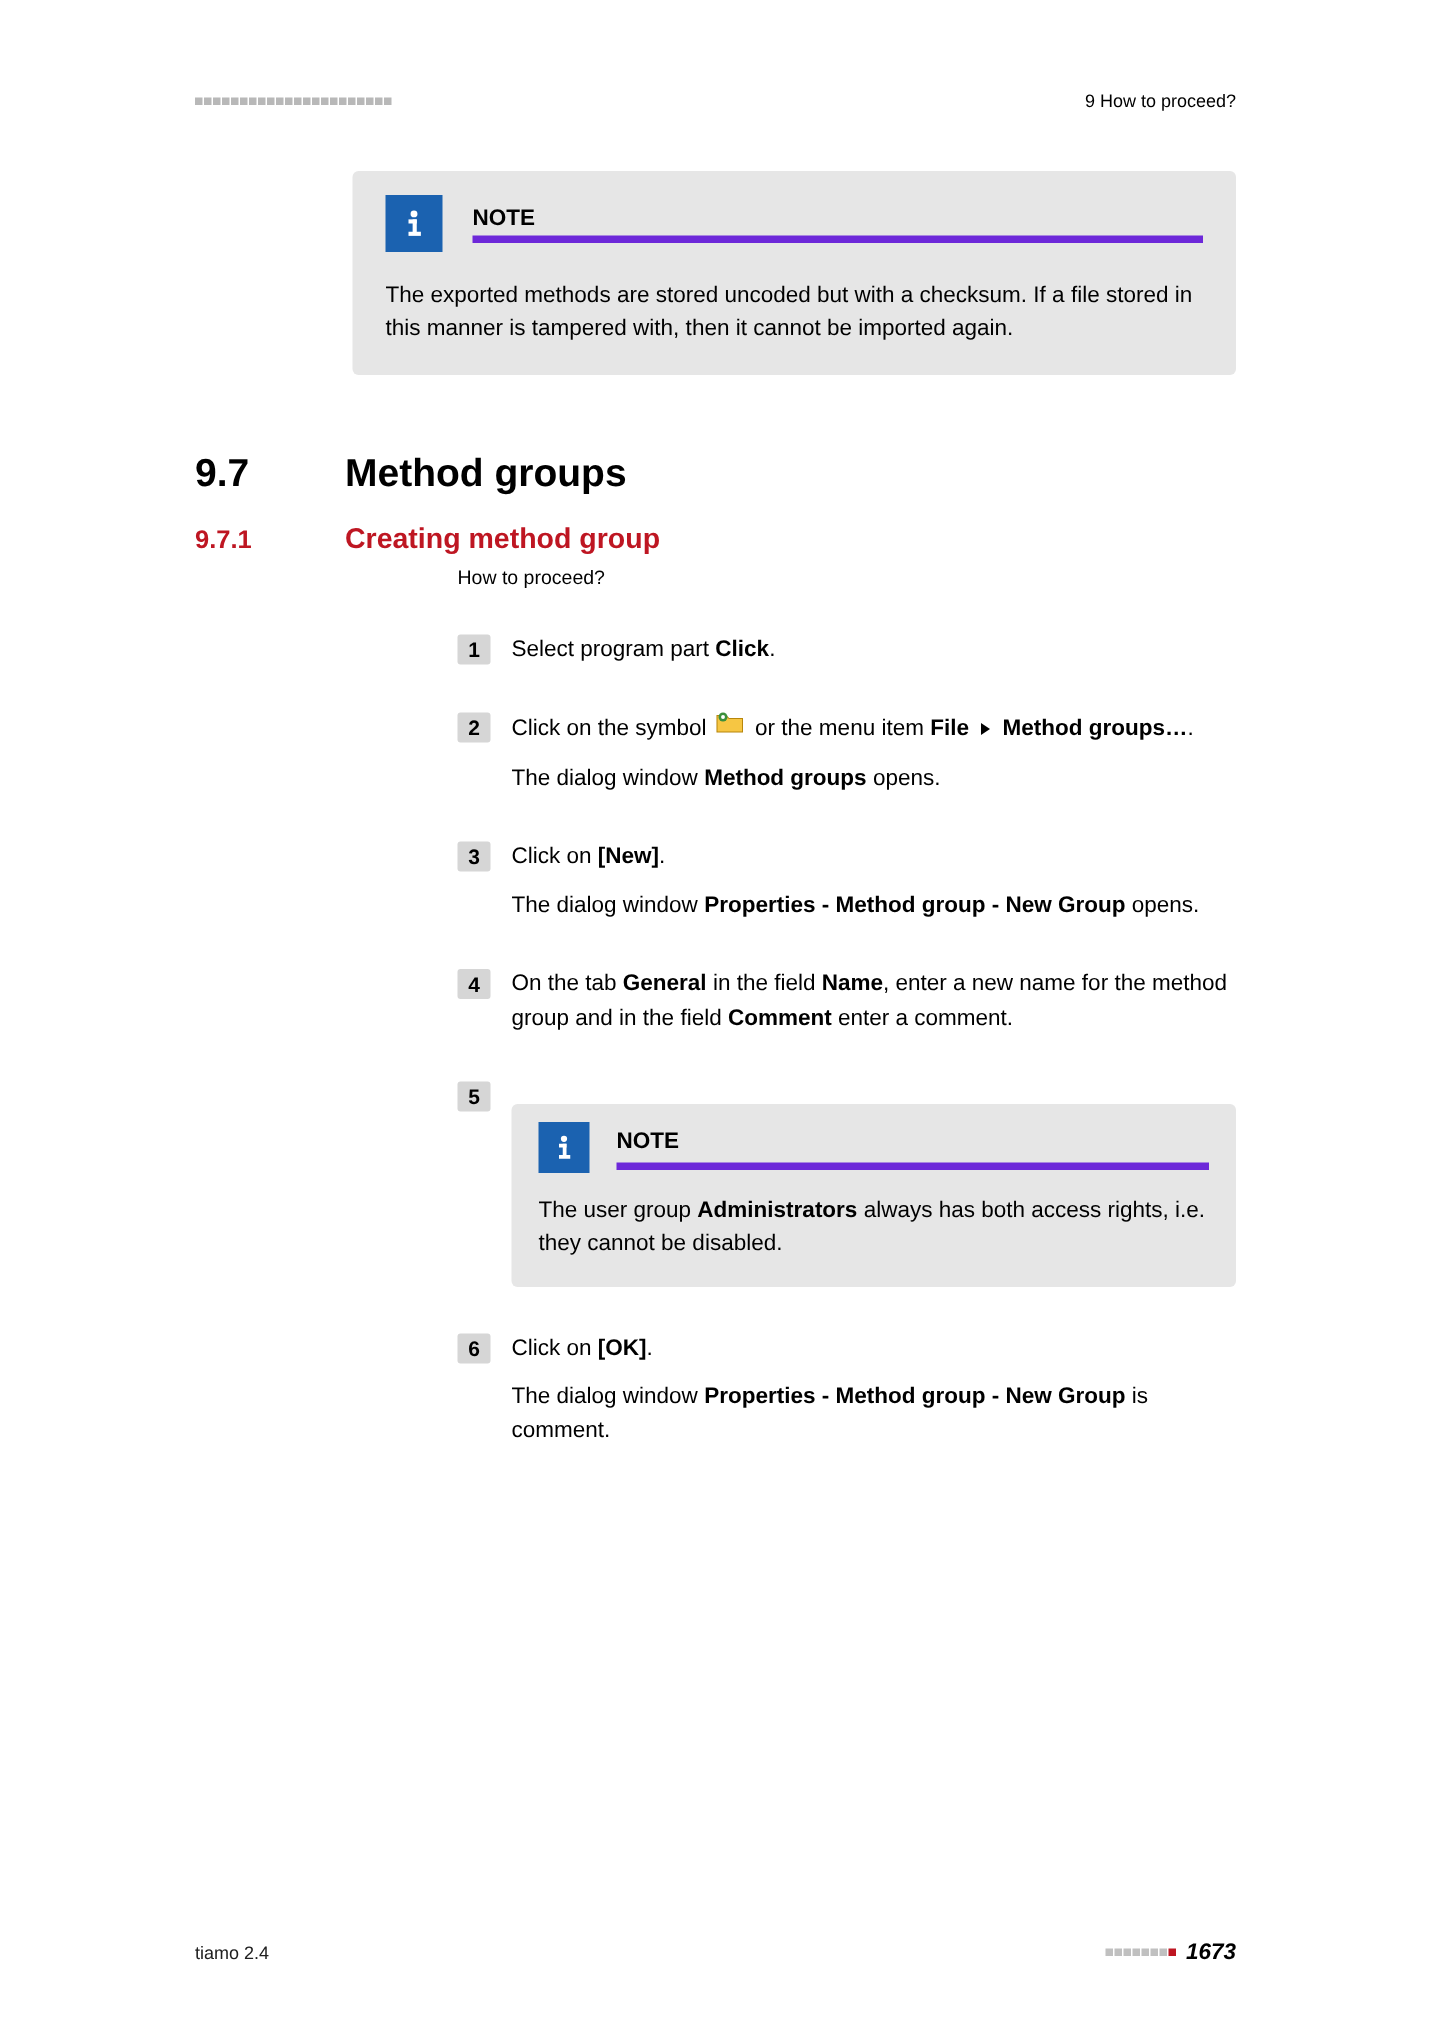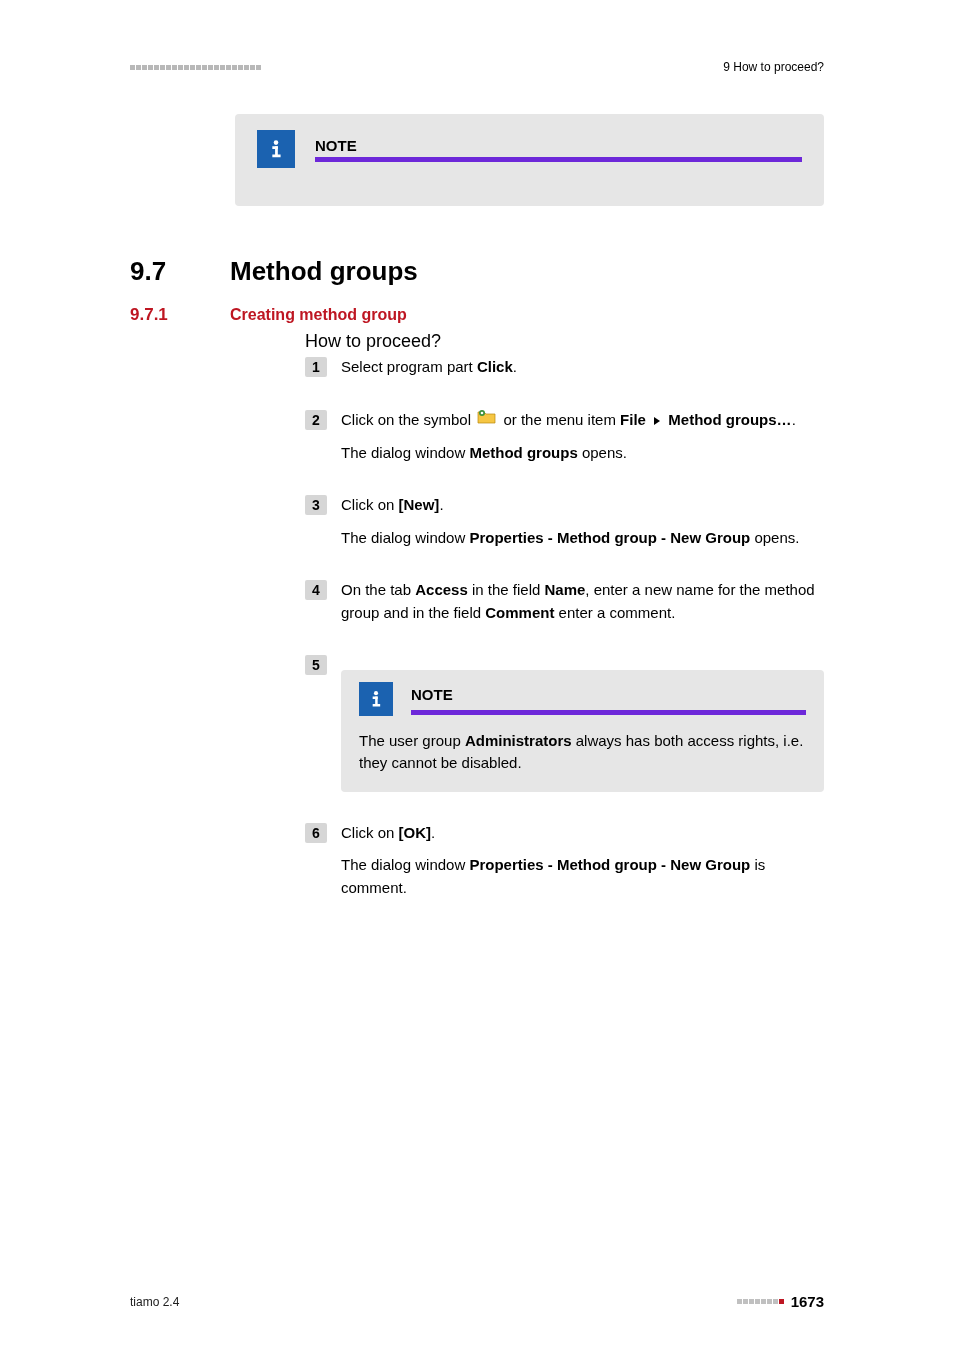--- a/index.html
+++ b/index.html
@@ -97,28 +97,28 @@
     gap: 30px;
     margin-bottom: 6px;
   }
   .subsection-num {
     font-size: 17px;
     font-weight: 700;
     color: #be1622;
     width: 70px;
   }
   .subsection-title {
-    font-size: 16px;
+    font-size: 19px;
     font-weight: 700;
     color: #be1622;
   }
   .howto {
-    font-size: 18px;
+    font-size: 13px;
     margin-left: 175px;
-    margin-bottom: 4px;
+    margin-bottom: 30px;
     color: #000;
   }
   .steps {
     margin-left: 175px;
   }
   .step {
     display: flex;
     align-items: flex-start;
     gap: 14px;
     margin-bottom: 30px;
@@ -188,20 +188,21 @@
     right: 130px;
     display: flex;
     justify-content: space-between;
     align-items: center;
     font-size: 12px;
   }
   .page-num {
     display: flex;
     align-items: center;
     gap: 3px;
+    font-style: italic;
   }
   .foot-squares {
     display: flex;
     gap: 1px;
   }
   .foot-squares .sq {
     width: 5px;
     height: 5px;
     background: #c0c0c0;
   }
@@ -253,20 +254,21 @@
           <circle cx="12" cy="5" r="2.5" fill="#fff"></circle>
           <rect x="8" y="9" width="6" height="3" fill="#fff"></rect>
           <rect x="11" y="9" width="3" height="10" fill="#fff"></rect>
           <rect x="8" y="18" width="9" height="3" fill="#fff"></rect>
         </svg>
       </div>
       <div class="note-title-wrap">
         <div class="note-title">NOTE</div>
       </div>
     </div>
+    <div class="note-body">The exported methods are stored uncoded but with a checksum. If a file stored in this manner is tampered with, then it cannot be imported again.</div>
   </div>
 
   <div class="section-row">
     <div class="section-num">9.7</div>
     <div class="section-title">Method groups</div>
   </div>
 
   <div class="subsection-row">
     <div class="subsection-num">9.7.1</div>
     <div class="subsection-title">Creating method group</div>
@@ -307,21 +309,21 @@
       <div class="step-body">
         <p><span>Click on </span><span class="bold">[New]</span><span>.</span></p>
         <p><span>The dialog window </span><span class="bold">Properties - Method group - New Group</span><span> opens.</span></p>
       </div>
     </div>
 
     <div class="step">
       <div class="step-num">4</div>
       <div class="step-body">
         <p>
-          <span>On the tab </span><span class="bold">Access</span><span> in the field </span><span class="bold">Name</span><span>, enter a new name for the method group and in the field </span><span class="bold">Comment</span><span> enter a comment.</span>
+          <span>On the tab </span><span class="bold">General</span><span> in the field </span><span class="bold">Name</span><span>, enter a new name for the method group and in the field </span><span class="bold">Comment</span><span> enter a comment.</span>
         </p>
       </div>
     </div>
 
     <div class="step">
       <div class="step-num">5</div>
       <div class="step-body">
 
         <div class="inner-note">
           <div class="note-head">

